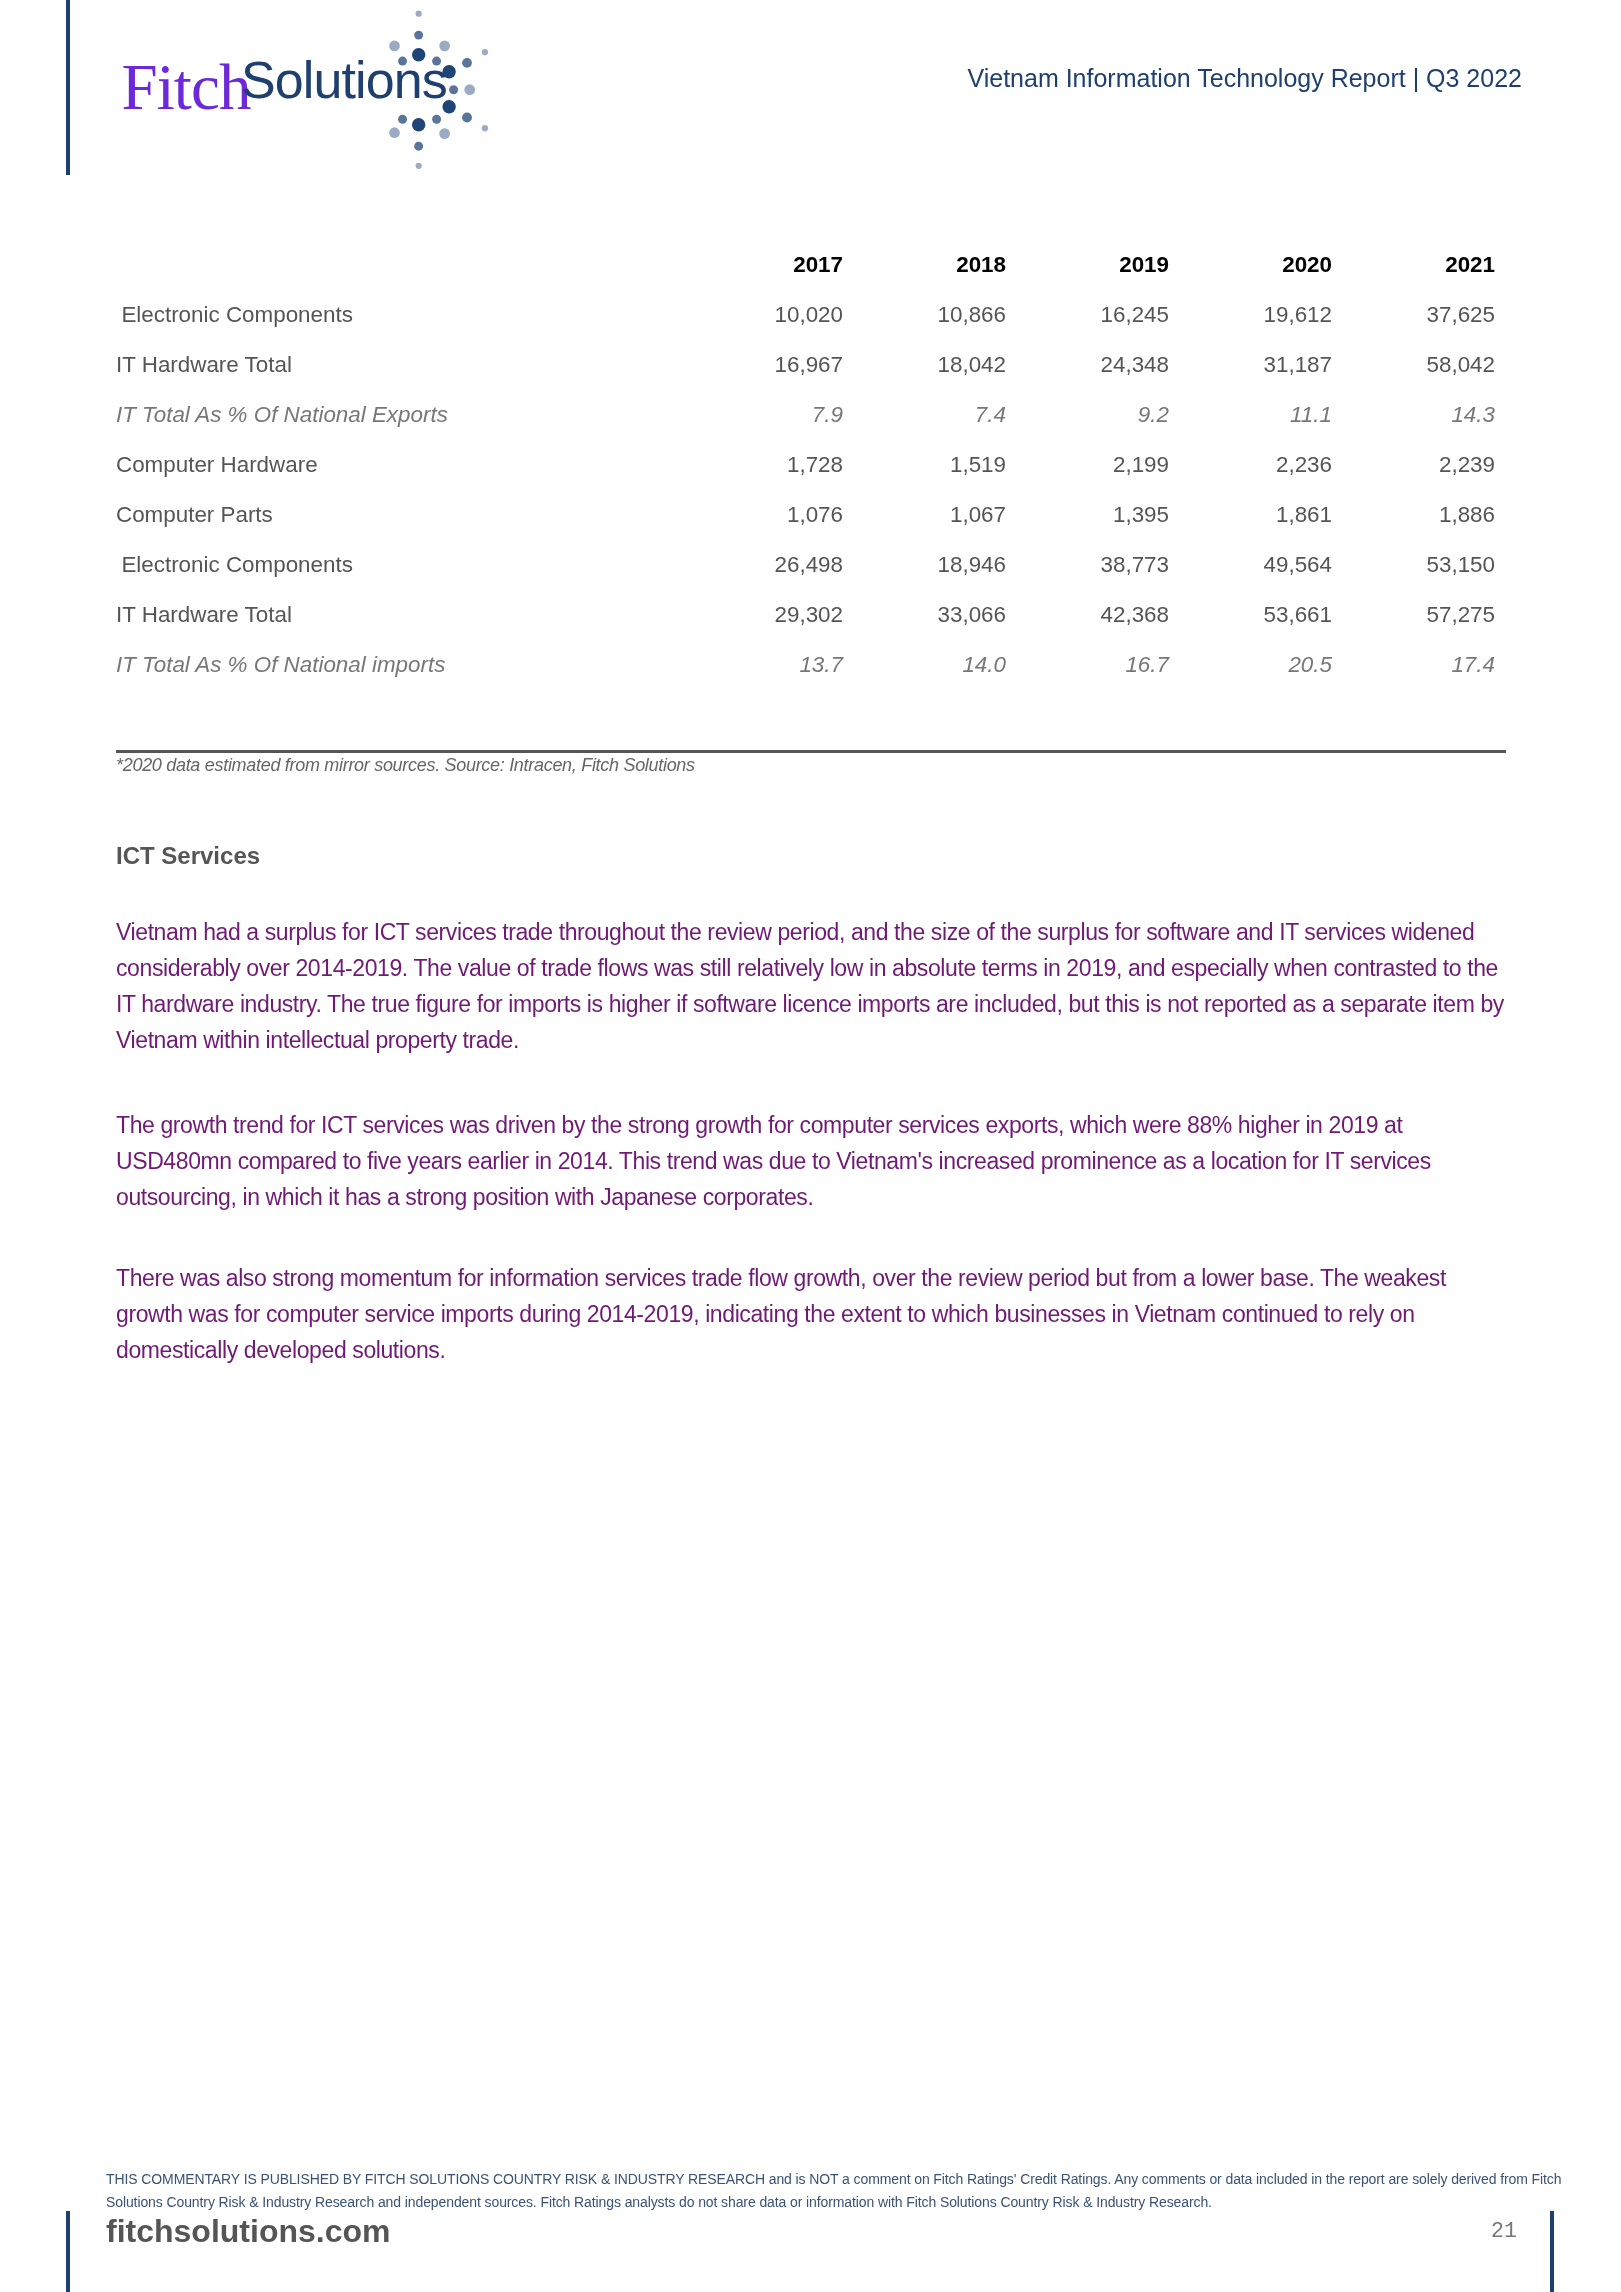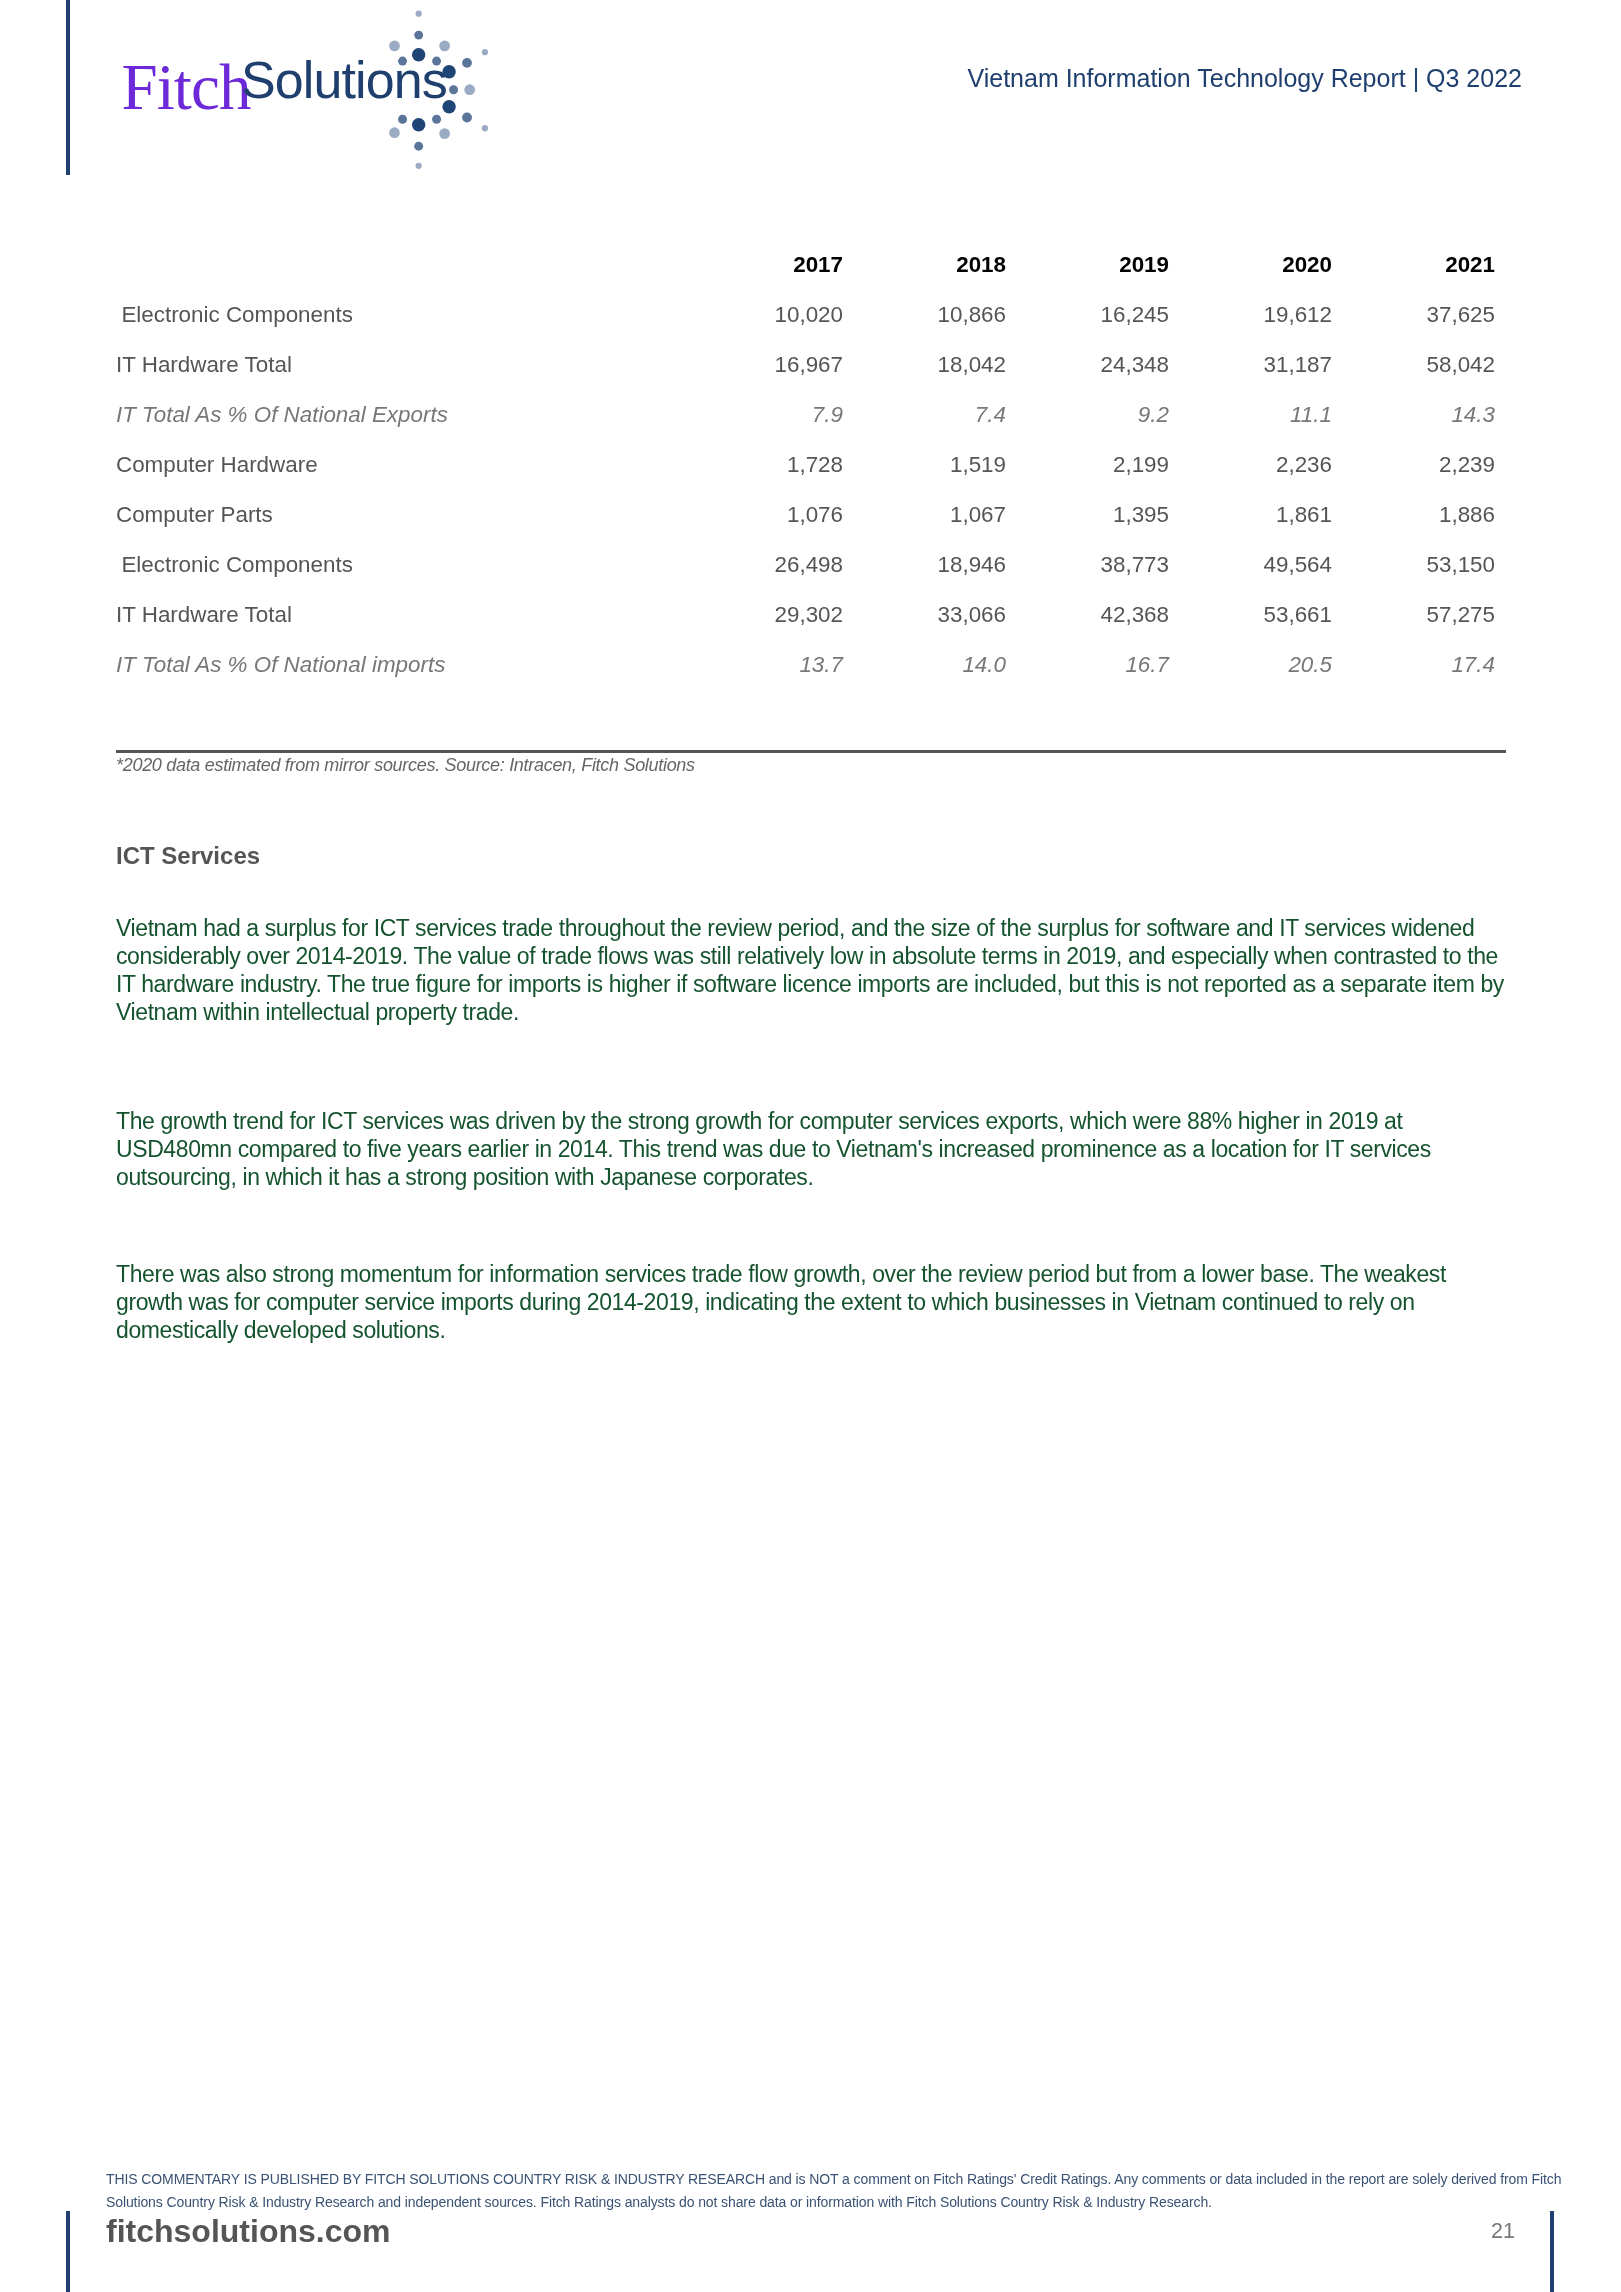--- a/index.html
+++ b/index.html
@@ -31,30 +31,30 @@
   #data-table tr.italic td { font-style: italic; color: #777; }
   #data-table tr.section td { font-weight: bold; color: #555; }
   #data-table tr.indent td.label { padding-left: 5.4px; }
   #data-table th.pad, #data-table td.pad { padding-right: 9px; }
 
   #table-rule { position: absolute; left: 116px; top: 750px; width: 1390px; height: 2.7px; background: #555; }
   #table-note { position: absolute; left: 116px; top: 755px; font-size: 18px; font-style: italic; color: #666; letter-spacing: -0.3px; }
 
   #section-heading { position: absolute; left: 116px; top: 842px; font-size: 24px; font-weight: bold; color: #555; }
 
-  .para { position: absolute; left: 116px; width: 1397px; font-size: 23px; line-height: 28px; color: #14532d;
+  .para { position: absolute; left: 116px; width: 1397px; font-size: 23px; line-height: 36px; color: #701a75;
           letter-spacing: -0.4px; margin: 0; }
   #para-1 { top: 914px; }
   #para-2 { top: 1107px; }
   #para-3 { top: 1260px; }
 
   #disclaimer { position: absolute; left: 106px; top: 2168px; width: 1469px; font-size: 14px; line-height: 23px;
                 color: #3a5273; letter-spacing: -0.1px; }
   #site-url { position: absolute; left: 106px; top: 2213px; font-size: 32px; font-weight: bold; color: #555; }
-  #page-number { position: absolute; left: 1491px; top: 2219px; font-size: 21.5px; color: #777; }
+  #page-number { position: absolute; left: 1491px; top: 2219px; font-size: 21.5px; color: #777; font-family: Liberation Mono, monospace; }
 </style>
 </head>
 <body>
 
 <div id="bar-top-left" class="vbar"></div>
 
 <div id="logo">
   <span id="logo-fitch">Fitch</span>
   <span id="logo-solutions">Solutions</span>
   <svg id="logo-dots" viewBox="0 0 440 195" width="394" height="175">

